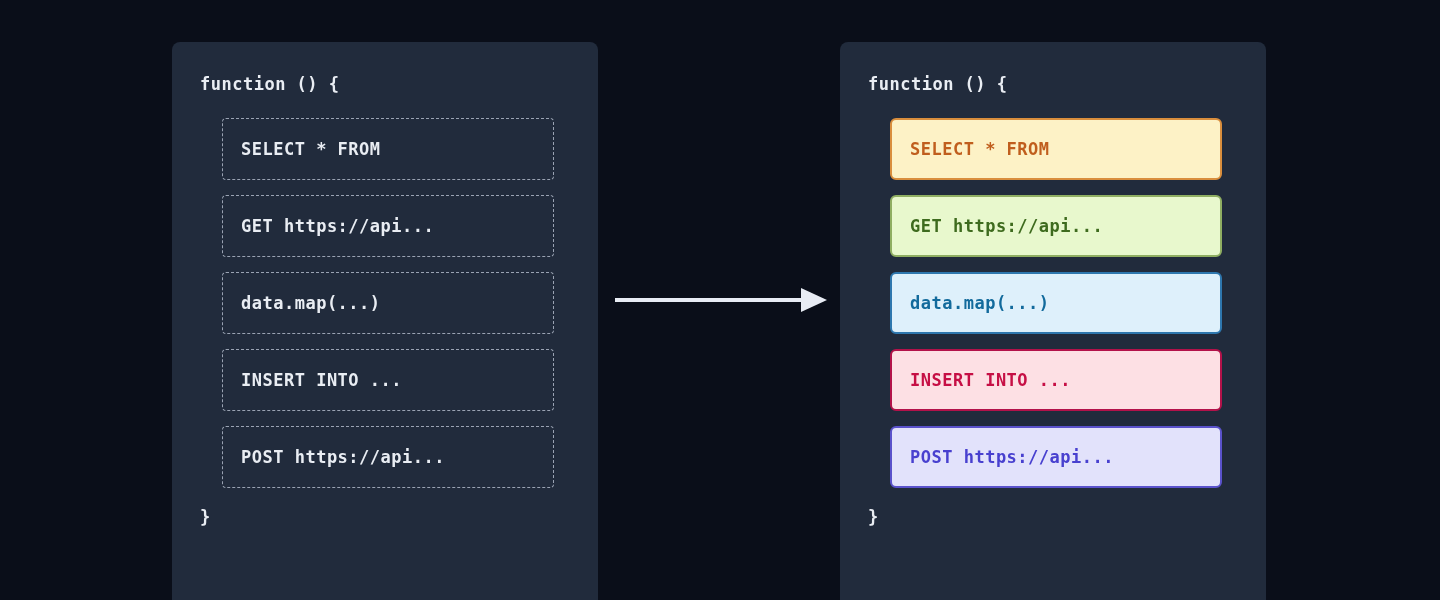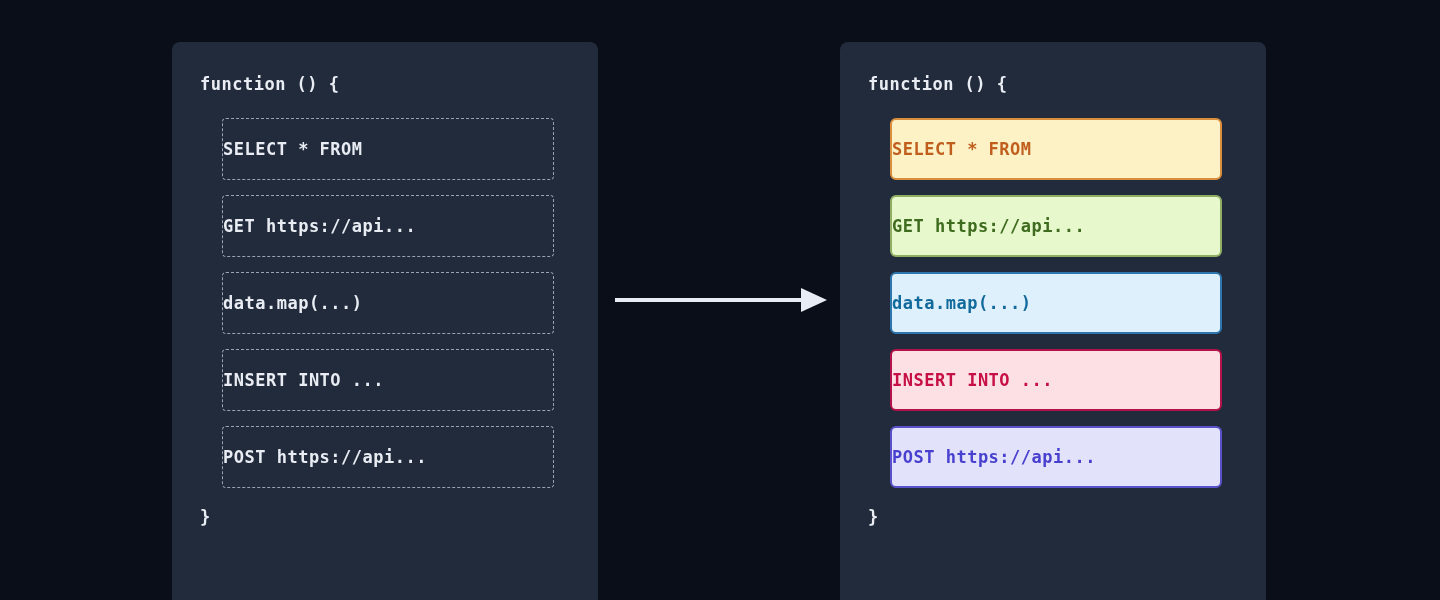--- a/index.html
+++ b/index.html
@@ -31,20 +31,21 @@
   .blocks {
     margin-left: 22px;
     margin-top: 22px;
     width: 332px;
   }
   .code-block {
     height: 62px;
     margin-bottom: 15px;
     display: flex;
     align-items: center;
+    padding-left: 18px;
     font-size: 17px;
     font-weight: bold;
     letter-spacing: 0.5px;
     border-radius: 4px;
   }
   .panel-left .code-block {
     border: 1px dashed #9aa3b3;
     color: #e9edf3;
     background: transparent;
   }

